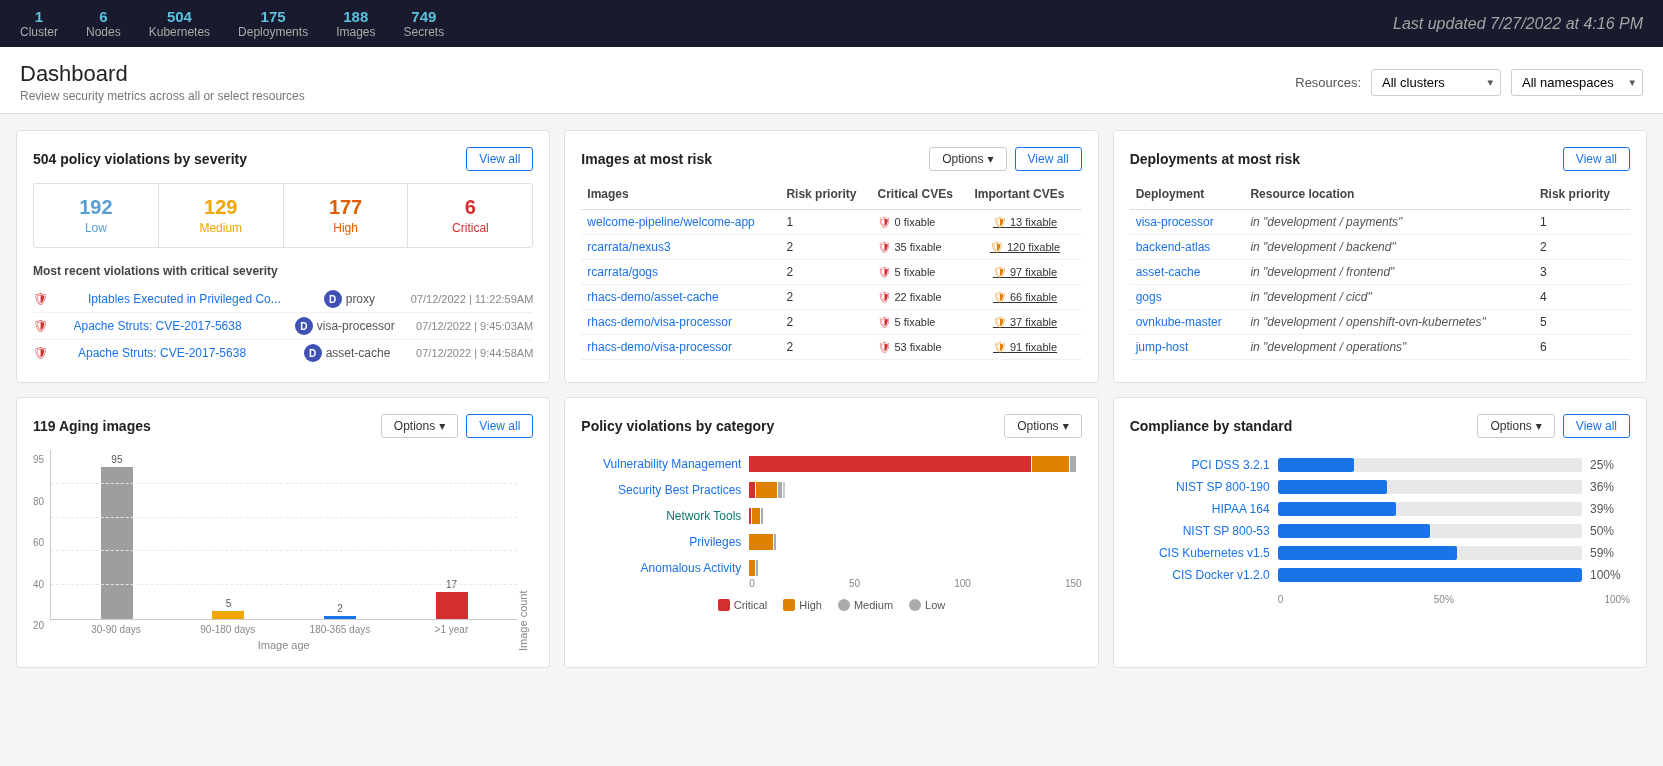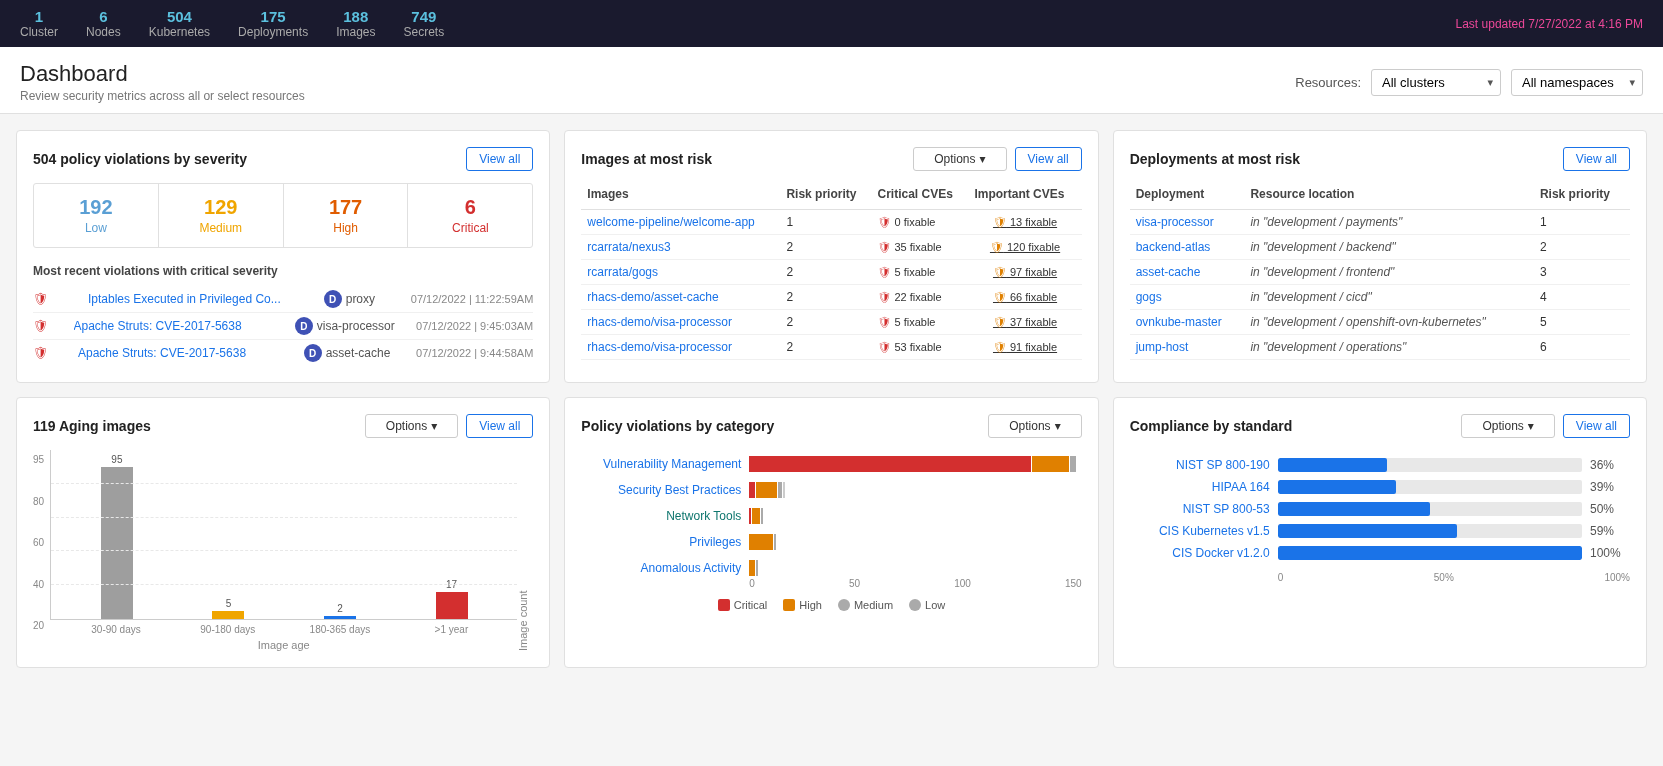--- a/index.html
+++ b/index.html
@@ -10,21 +10,21 @@
       background: #1a1a2e;
       display: flex;
       align-items: center;
       padding: 8px 20px;
       justify-content: space-between;
     }
     .top-nav-left { display: flex; gap: 28px; }
     .nav-item { display: flex; flex-direction: column; align-items: center; cursor: pointer; }
     .nav-item .nav-num { color: #5bc0de; font-size: 15px; font-weight: 600; }
     .nav-item .nav-label { color: #aaa; font-size: 12px; }
-    .top-nav-right { color: #ec4899; font-size: 12px; }
+    .top-nav-right { color: #a3a3a3; font-size: 16px; font-style: italic; }
 
     
     .dashboard-header {
       background: #fff;
       padding: 14px 20px 10px 20px;
       border-bottom: 1px solid #e0e0e0;
       display: flex;
       justify-content: space-between;
     }
     .dashboard-header-left h1 { font-size: 22px; font-weight: 500; color: #222; }
@@ -80,21 +80,21 @@
       color: #1a73e8;
       padding: 4px 12px;
       border-radius: 3px;
       cursor: pointer;
       font-size: 12px;
     }
     .btn-outline-dropdown {
       border: 1px solid #ccc;
       background: #fff;
       color: #333;
-      padding: 4px 20px;
+      padding: 4px 12px;
       border-radius: 3px;
       cursor: pointer;
       font-size: 12px;
       display: flex;
       align-items: center;
       gap: 4px;
     }
 
     
     .severity-row { display: flex; gap: 0; margin-bottom: 16px; border: 1px solid #e0e0e0; border-radius: 3px; overflow: hidden; }
@@ -517,20 +517,27 @@
       <div class="card-header-actions">
         <button class="btn-outline-dropdown">
           <span>Options</span>
           <span>▾</span>
         </button>
         <button class="btn-outline">View all</button>
       </div>
     </div>
     <div id="compliance-bars" style="margin-top:8px;">
         <div class="compliance-row">
+    <span class="compliance-name" style="color:#1a73e8;">PCI DSS 3.2.1</span>
+    <div class="compliance-bar-wrap">
+      <div class="compliance-bar-fill" style="width:25%;"></div>
+    </div>
+    <span class="compliance-pct">25%</span>
+  </div>
+        <div class="compliance-row">
     <span class="compliance-name" style="color:#1a73e8;">NIST SP 800-190</span>
     <div class="compliance-bar-wrap">
       <div class="compliance-bar-fill" style="width:36%;"></div>
     </div>
     <span class="compliance-pct">36%</span>
   </div>
         <div class="compliance-row">
     <span class="compliance-name" style="color:#1a73e8;">HIPAA 164</span>
     <div class="compliance-bar-wrap">
       <div class="compliance-bar-fill" style="width:39%;"></div>

